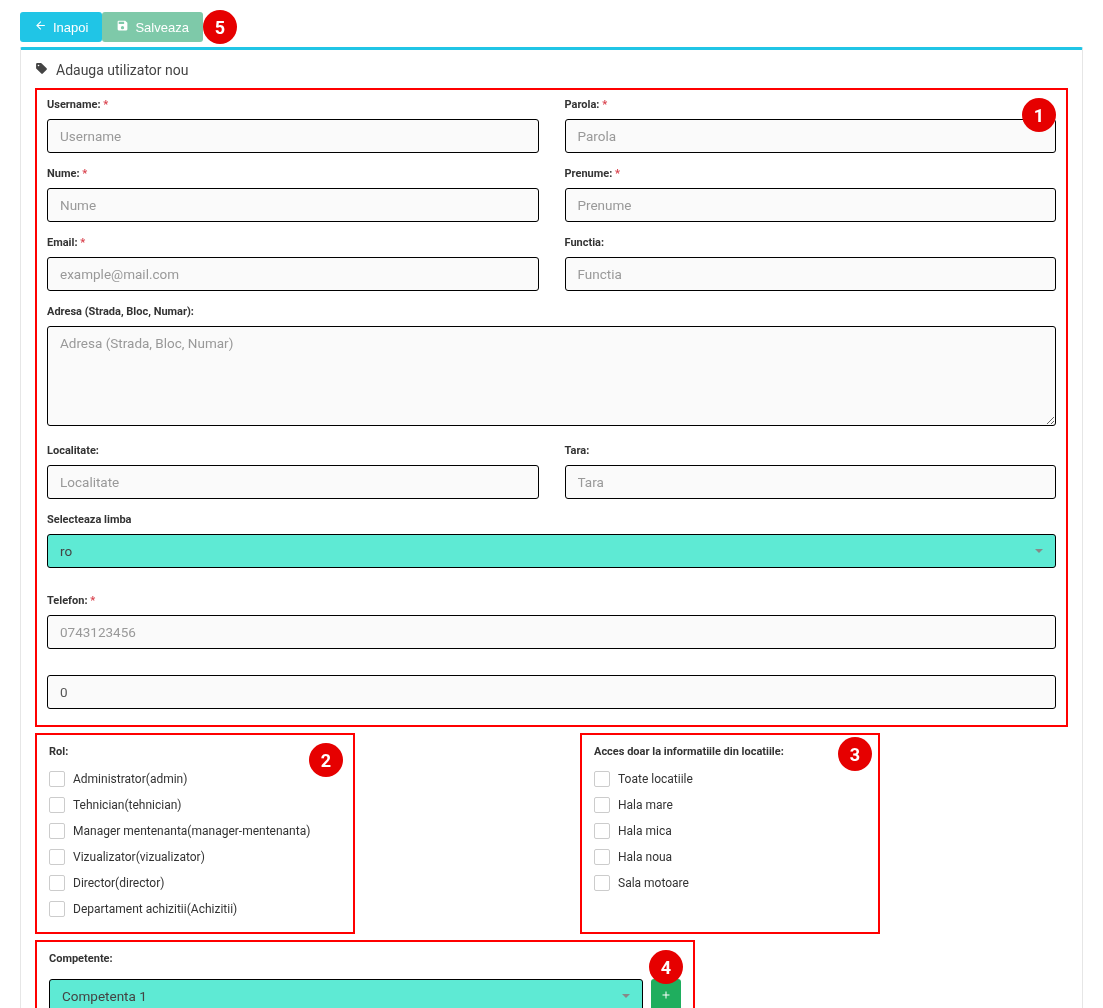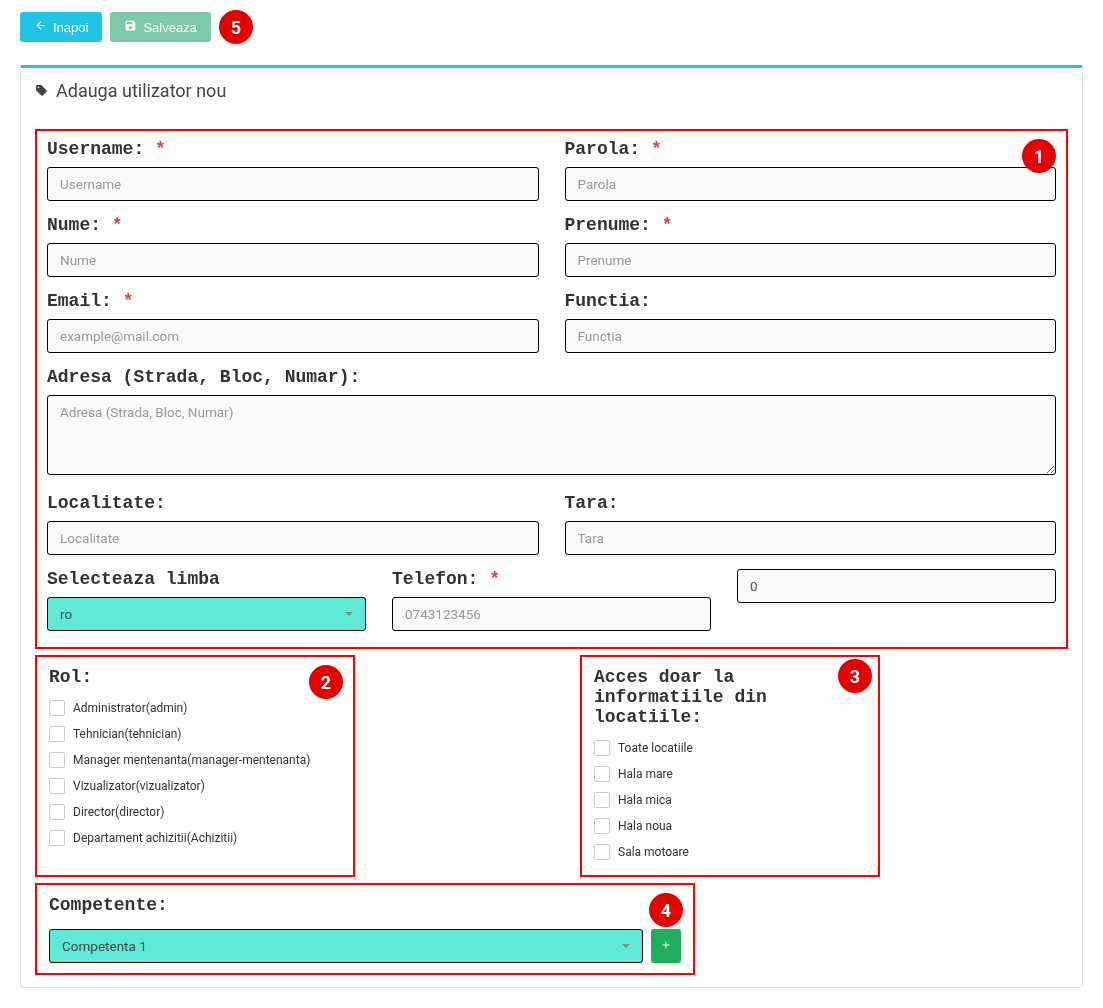--- a/index.html
+++ b/index.html
@@ -1,40 +1,40 @@
 <!DOCTYPE html>
 <html><head>
 <meta charset="utf-8">
 <style>
 * { box-sizing: border-box; margin: 0; padding: 0; }
 body { font-family: "Segoe UI", -apple-system, Roboto, Helvetica, Arial, sans-serif; background: #fff; padding: 10px 20px 30px; width: 1103px; color: #333; }
-.toolbar { display: flex; align-items: center; gap: 8px; margin-bottom: 21px; }
+.toolbar { display: flex; align-items: center; margin-bottom: 3px; }
 .btn { display: inline-flex; align-items: center; gap: 6px; padding: 7px 14px; border: none; border-radius: 3px; font-size: 13px; font-weight: 500; cursor: pointer; color: #fff; }
 .btn-back { background: #20c5e6; }
 .btn-save { background: #7ec9a9; }
 .btn-add { background: #1fae5e; width: 30px; height: 34px; justify-content: center; padding: 0; }
 .icon-back svg, .icon-save svg, .icon-plus svg, .icon-tag svg { width: 13px; height: 13px; fill: currentColor; }
 .icon-plus svg { width: 12px; height: 12px; }
 .badge-num { width: 34px; height: 34px; border-radius: 50%; background: #e60000; color: #fff; display: inline-flex; align-items: center; justify-content: center; font-weight: 700; font-size: 18px; }
 .panel { border: 1px solid #e6e6e6; border-top: 3px solid #20c5e6; border-radius: 2px; padding: 12px 14px; }
-.panel-title { display: flex; align-items: center; gap: 8px; font-size: 18px; font-weight: 400; color: #444; margin-bottom: 28px; }
+.panel-title { display: flex; align-items: center; gap: 8px; font-size: 14px; font-weight: 400; color: #444; margin-bottom: 10px; }
 .icon-tag { color: #444; }
 .section { position: relative; border: 2px solid #ff0000; margin-bottom: 6px; }
 .section-badge { position: absolute; }
 .row { display: flex; gap: 26px; margin-bottom: 0; }
 .col { flex: 1; }
 .fg { margin-bottom: 14px; }
-label.fl { display: block; font-size: 18px; font-weight: 700; color: #333; margin-bottom: 8px; font-family: Liberation Mono, monospace; }
+label.fl { display: block; font-size: 11px; font-weight: 700; color: #333; margin-bottom: 8px; }
 .req { color: #d9434e; font-weight: 700; }
 input.fc, textarea.fc, .sel { width: 100%; padding: 8px 12px; border: 1px solid #000000; border-radius: 3px; font-size: 13.5px; color: #555; background: #fafafa; font-family: inherit; }
 input.fc::placeholder, textarea.fc::placeholder { color: #999; }
-textarea.fc { height: 80px; resize: both; }
+textarea.fc { height: 100px; resize: both; }
 .sel { display: flex; justify-content: space-between; align-items: center; cursor: pointer; background: #5eead4; color: #444; }
 .caret { width: 0; height: 0; border-left: 4px solid transparent; border-right: 4px solid transparent; border-top: 4px solid #888; }
-.row3 { display: flex; gap: 26px; }
+.row3 { display: flex; gap: 26px; flex-direction: column; }
 .row3 > div { flex: 1; }
 .chk-list { margin-top: 6px; }
 .chk-item { display: flex; align-items: center; gap: 8px; font-size: 12px; color: #333; padding: 5px 0; }
 .chk { width: 16px; height: 16px; border: 1px solid #ccc; border-radius: 2px; background: #fff; cursor: pointer; }
 .two-boxes { display: flex; gap: 0; }
 .box-rol { width: 320px; padding: 10px 12px; border: 2px solid #ff0000; position: relative; margin-bottom: 6px; }
 .box-acc { width: 300px; padding: 10px 12px; border: 2px solid #ff0000; position: relative; margin-left: 225px; margin-bottom: 6px; }
 .box-comp { width: 660px; padding: 10px 12px; border: 2px solid #ff0000; position: relative; }
 .comp-row { display: flex; gap: 8px; align-items: center; margin-top: 14px; }
 .comp-row .sel { flex: 1; justify-content: space-between; }

